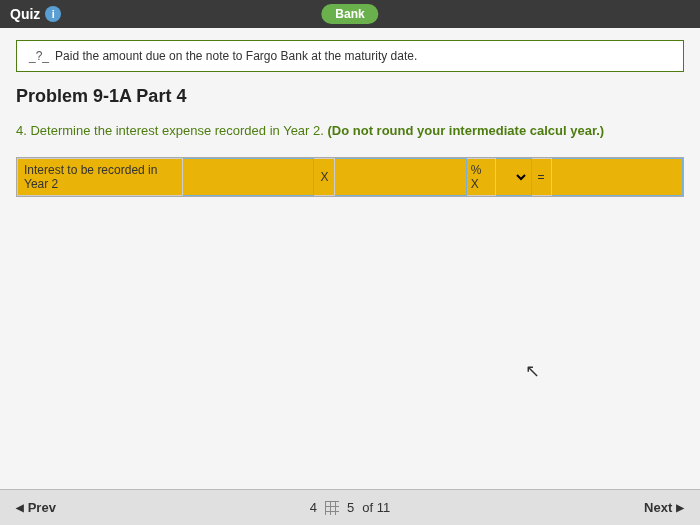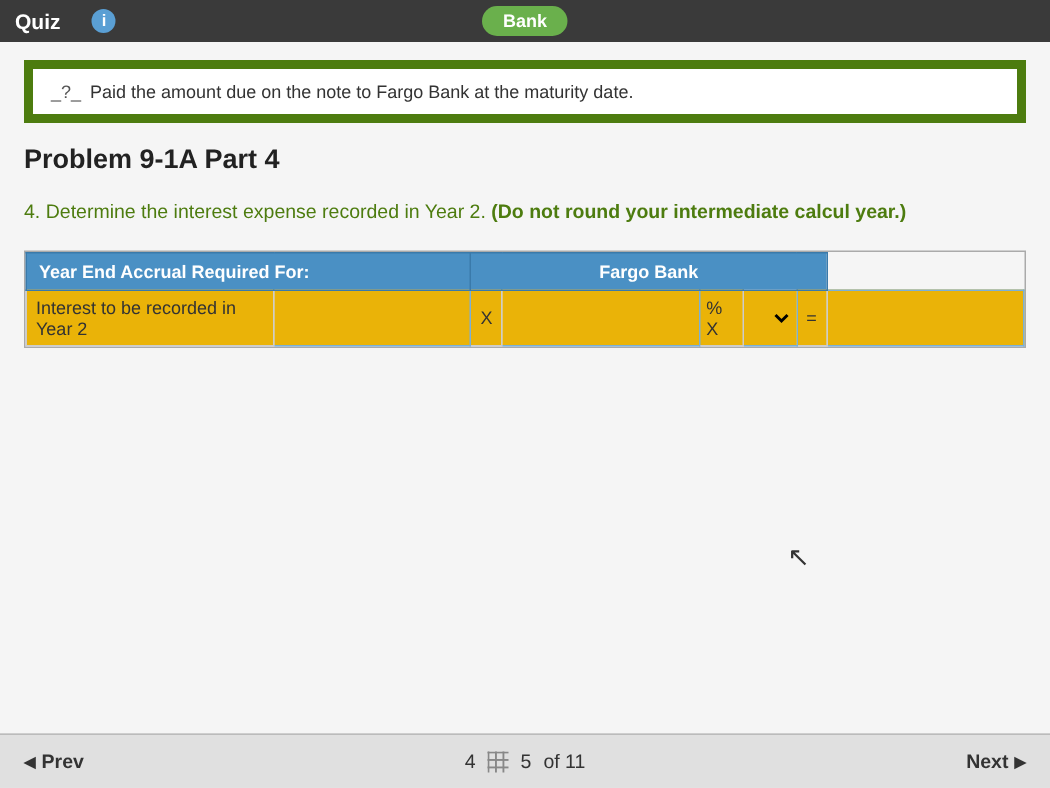--- a/index.html
+++ b/index.html
@@ -26,21 +26,21 @@
       padding: 0 10px;
       position: relative;
     }
 
     .quiz-label {
       color: white;
       font-size: 14px;
       font-weight: bold;
       display: flex;
       align-items: center;
-      gap: 21px;
+      gap: 5px;
     }
 
     .info-icon {
       display: inline-flex;
       align-items: center;
       justify-content: center;
       width: 16px;
       height: 16px;
       background-color: #5a9fd4;
       border-radius: 50%;
@@ -64,21 +64,21 @@
     .main-content {
       background-color: #f5f5f5;
       margin: 0;
       padding: 12px 16px;
       height: calc(525px - 28px - 36px);
       overflow: hidden;
     }
 
     .transaction-note {
       background-color: #ffffff;
-      border: 6px solid #4d7c0f;
+      border: 1px solid #4d7c0f;
       padding: 8px 12px;
       margin-bottom: 14px;
       font-size: 12px;
       color: #333;
       display: flex;
       align-items: center;
       gap: 6px;
     }
 
     .dash-label {
@@ -310,24 +310,20 @@
   <div class="problem-description">
     <span>4.</span>
     <span>Determine the interest expense recorded in Year 2.</span>
     <strong>(Do not round your intermediate calcul year.)</strong>
   </div>
 
   <div class="table-container">
     <table>
 
       <tbody>
-          <tr class="table-header-row-1">
-        <td colspan="2" class="header-left-cell">Year End Accrual Required For:</td>
-        <td colspan="5" class="fargo-bank-header">Fargo Bank</td>
-      </tr>
 
 
       <tr class="table-data-row">
         <td>Interest to be recorded in Year 2</td>
         <td class="input-cell">
           <input type="text" style="">
         </td>
         <td class="operator-cell">X</td>
         <td class="input-cell">
           <input type="text" style="">

